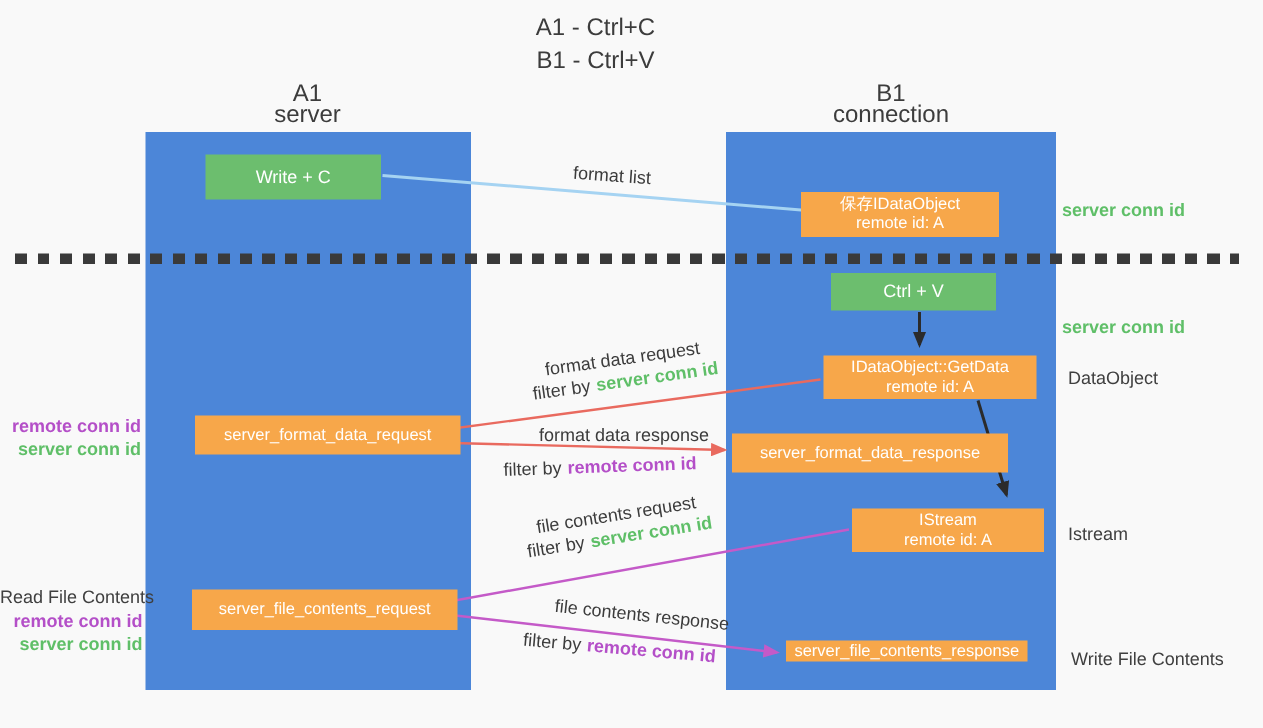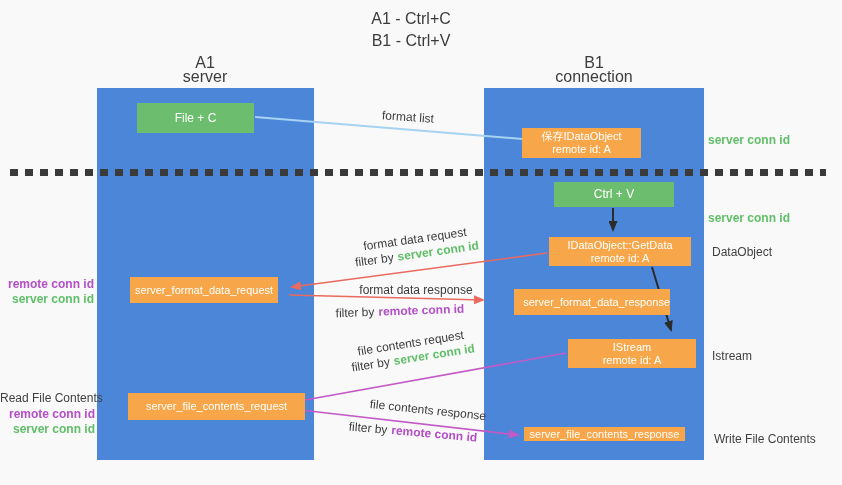--- a/index.html
+++ b/index.html
@@ -2,21 +2,21 @@
 <html><head>
 <meta charset="utf-8">
 <style>
   html,body{margin:0;padding:0;background:#f9f9f9;}
   #stage{
     position:relative;width:842px;height:485px;overflow:hidden;
     background:#f9f9f9;font-family:"Liberation Sans",sans-serif;color:#3f3f3f;
   }
   .abs{position:absolute;}
   .center-x{transform:translateX(-50%);}
-  #title{left:411px;top:8px;font-size:16px;line-height:22px;text-align:center;white-space:nowrap;color:#3c3c3c;}
+  #title{left:397px;top:8px;font-size:16px;line-height:22px;text-align:center;white-space:nowrap;color:#3c3c3c;}
   .col-header{top:56px;font-size:16px;line-height:14px;text-align:center;white-space:nowrap;color:#3c3c3c;}
   .column{top:88px;height:372px;background:#4C86D8;}
   #col-left{left:97px;width:217px;}
   #col-right{left:484px;width:220px;}
   #divider{left:10px;top:169px;width:816px;height:7px;
     background:repeating-linear-gradient(90deg,#3a3a3a 0 8px,rgba(0,0,0,0) 8px 15px);}
   .box{display:flex;flex-direction:column;align-items:center;justify-content:center;
     color:#ffffff;text-align:center;font-size:12px;line-height:13px;white-space:nowrap;}
   .box.small{font-size:11px;}
   .green{background:#6CBE6E;}
@@ -72,42 +72,42 @@
     <line x1="255" y1="117" x2="546" y2="141" stroke="#A5D3F2" stroke-width="2" marker-end="url(#ah-blue)"></line>
     <line x1="613" y1="208" x2="613" y2="230" stroke="#2B2B2B" stroke-width="2" marker-end="url(#ah-black)"></line>
     <line x1="652" y1="267" x2="671" y2="330" stroke="#2B2B2B" stroke-width="2" marker-end="url(#ah-black)"></line>
     <line x1="547" y1="253" x2="292" y2="287" stroke="#E96A5F" stroke-width="1.6" marker-end="url(#ah-red)"></line>
     <line x1="289" y1="295" x2="483" y2="300" stroke="#E96A5F" stroke-width="1.6" marker-end="url(#ah-red)"></line>
     <line x1="566" y1="353" x2="294" y2="402" stroke="#C45AC8" stroke-width="1.6" marker-end="url(#ah-magenta)"></line>
     <line x1="292" y1="409" x2="518" y2="435" stroke="#C45AC8" stroke-width="1.6" marker-end="url(#ah-magenta)"></line>
   </svg>
 
   <div class="abs box green" style="left:137px;top:103px;width:117px;height:30px;">
-    <div>File + C</div>
+    <div>Write + C</div>
   </div>
 
-  <div class="abs box orange small" style="left:522px;top:128px;width:119px;height:30px;">
+  <div class="abs box orange small" style="left:534px;top:128px;width:132px;height:30px;">
     <div>保存IDataObject</div>
     <div>remote id: A</div>
   </div>
 
-  <div class="abs box green" style="left:554px;top:182px;width:120px;height:25px;">
+  <div class="abs box green" style="left:554px;top:182px;width:110px;height:25px;">
     <div>Ctrl + V</div>
   </div>
 
   <div class="abs box orange small" style="left:549px;top:237px;width:142px;height:29px;">
     <div>IDataObject::GetData</div>
     <div>remote id: A</div>
   </div>
 
-  <div class="abs box orange small" style="left:130px;top:277px;width:148px;height:26px;">
+  <div class="abs box orange small" style="left:130px;top:277px;width:177px;height:26px;">
     <div>server_format_data_request</div>
   </div>
 
-  <div class="abs box orange small" style="left:514px;top:289px;width:156px;height:26px;align-items:flex-end;">
+  <div class="abs box orange small" style="left:488px;top:289px;width:184px;height:26px;">
     <div>server_format_data_response</div>
   </div>
 
   <div class="abs box orange small" style="left:568px;top:339px;width:128px;height:29px;">
     <div>IStream</div>
     <div>remote id: A</div>
   </div>
 
   <div class="abs box orange small" style="left:128px;top:393px;width:177px;height:27px;">
     <div>server_file_contents_request</div>

